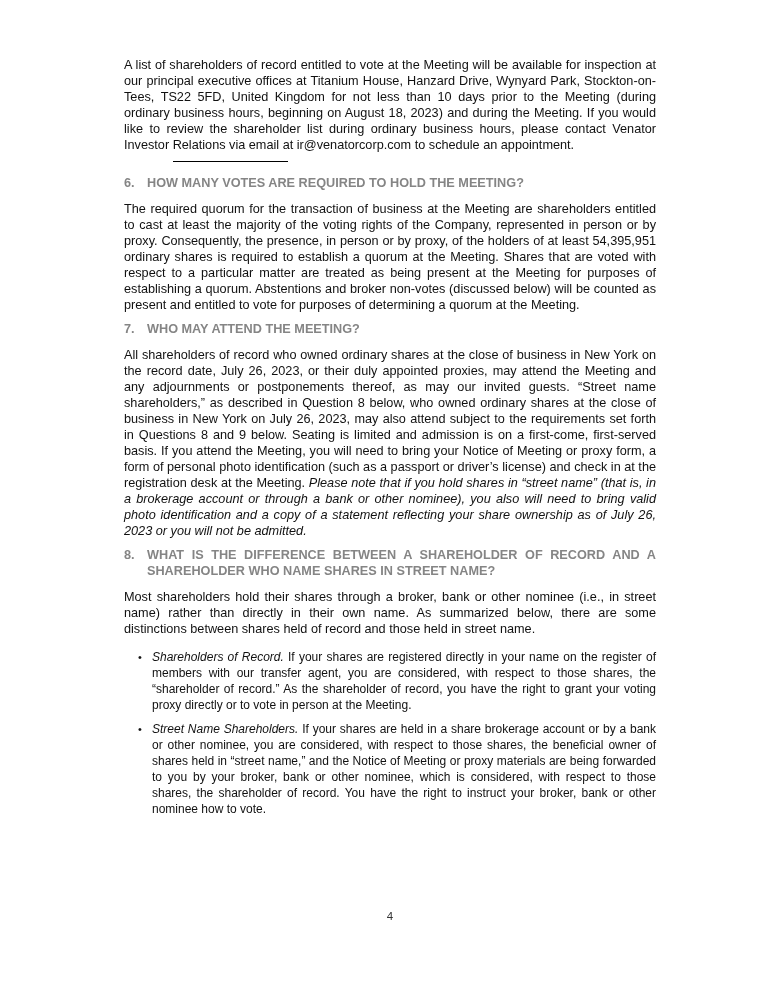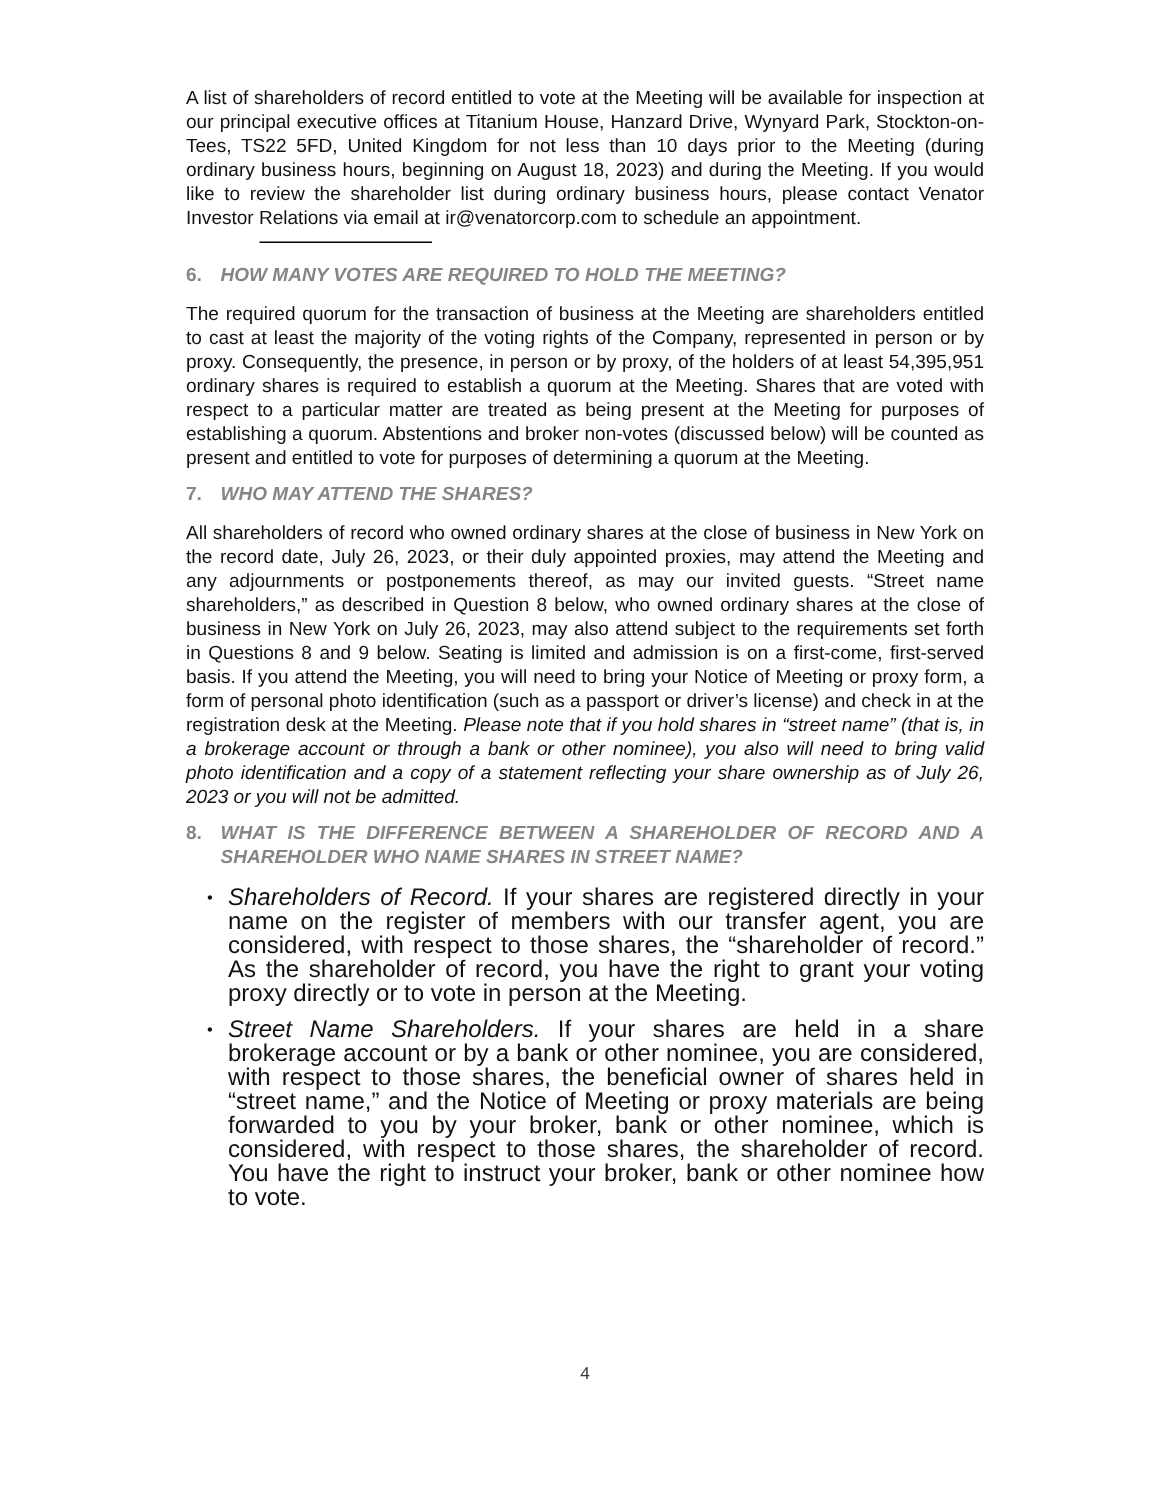--- a/index.html
+++ b/index.html
@@ -35,32 +35,32 @@
   }
   .q-heading {
     display: flex;
     color: #858585;
     font-weight: bold;
     font-size: 12.7px;
     line-height: 16px;
     margin: 6px 0 10px 0;
   }
   .q-num { flex: 0 0 23px; }
-  .q-title { flex: 1; text-align: justify; font-style: italic; }
+  .q-title { flex: 1; text-align: justify; }
   .em { font-weight: normal; font-style: italic; }
   ul.bullets {
     list-style: none;
     margin: 12px 0 0 0;
     padding: 0;
   }
   ul.bullets li {
     position: relative;
     padding-left: 28px;
     margin-bottom: 8px;
-    font-size: 16px;
+    font-size: 12px;
     line-height: 16px;
     text-align: justify;
   }
   ul.bullets li::before {
     content: "\2022";
     position: absolute;
     left: 14px;
     top: 0;
     font-size: 11px;
     line-height: 16px;
@@ -88,30 +88,31 @@
       <div class="q-heading">
         <span class="q-num">6.</span>
         <span class="q-title">HOW MANY VOTES ARE REQUIRED TO HOLD THE MEETING?</span>
       </div>
       <p class="body-text">The required quorum for the transaction of business at the Meeting are shareholders entitled to cast at least the majority of the voting rights of the Company, represented in person or by proxy. Consequently, the presence, in person or by proxy, of the holders of at least 54,395,951 ordinary shares is required to establish a quorum at the Meeting. Shares that are voted with respect to a particular matter are treated as being present at the Meeting for purposes of establishing a quorum. Abstentions and broker non-votes (discussed below) will be counted as present and entitled to vote for purposes of determining a quorum at the Meeting.</p>
     </section>
 
     <section>
       <div class="q-heading">
         <span class="q-num">7.</span>
-        <span class="q-title">WHO MAY ATTEND THE SHARES?</span>
+        <span class="q-title">WHO MAY ATTEND THE MEETING?</span>
       </div>
       <p class="body-text"><span>All shareholders of record who owned ordinary shares at the close of business in New York on the record date, July 26, 2023, or their duly appointed proxies, may attend the Meeting and any adjournments or postponements thereof, as may our invited guests. “Street name shareholders,” as described in Question 8 below, who owned ordinary shares at the close of business in New York on July 26, 2023, may also attend subject to the requirements set forth in Questions 8 and 9 below. Seating is limited and admission is on a first-come, first-served basis. If you attend the Meeting, you will need to bring your Notice of Meeting or proxy form, a form of personal photo identification (such as a passport or driver’s license) and check in at the registration desk at the Meeting. </span><span class="em">Please note that if you hold shares in “street name” (that is, in a brokerage account or through a bank or other nominee), you also will need to bring valid photo identification and a copy of a statement reflecting your share ownership as of July 26, 2023 or you will not be admitted.</span></p>
     </section>
 
     <section>
       <div class="q-heading">
         <span class="q-num">8.</span>
         <span class="q-title">WHAT IS THE DIFFERENCE BETWEEN A SHAREHOLDER OF RECORD AND A SHAREHOLDER WHO NAME SHARES IN STREET NAME?</span>
       </div>
+      <p class="body-text">Most shareholders hold their shares through a broker, bank or other nominee (i.e., in street name) rather than directly in their own name. As summarized below, there are some distinctions between shares held of record and those held in street name.</p>
 
       <ul class="bullets">
         <li><span class="em">Shareholders of Record.</span><span> If your shares are registered directly in your name on the register of members with our transfer agent, you are considered, with respect to those shares, the “shareholder of record.” As the shareholder of record, you have the right to grant your voting proxy directly or to vote in person at the Meeting.</span></li>
         <li><span class="em">Street Name Shareholders.</span><span> If your shares are held in a share brokerage account or by a bank or other nominee, you are considered, with respect to those shares, the beneficial owner of shares held in “street name,” and the Notice of Meeting or proxy materials are being forwarded to you by your broker, bank or other nominee, which is considered, with respect to those shares, the shareholder of record. You have the right to instruct your broker, bank or other nominee how to vote.</span></li>
       </ul>
     </section>
 
   </div>
 
   <div class="page-num">4</div>

